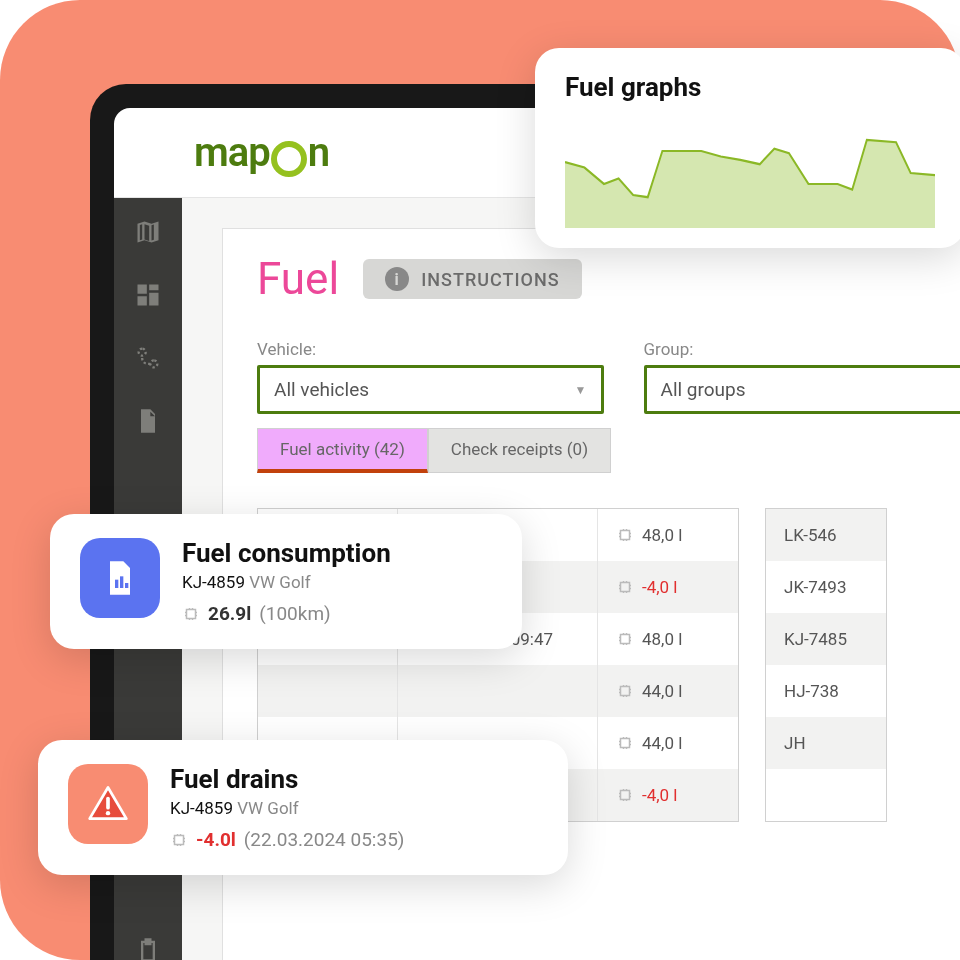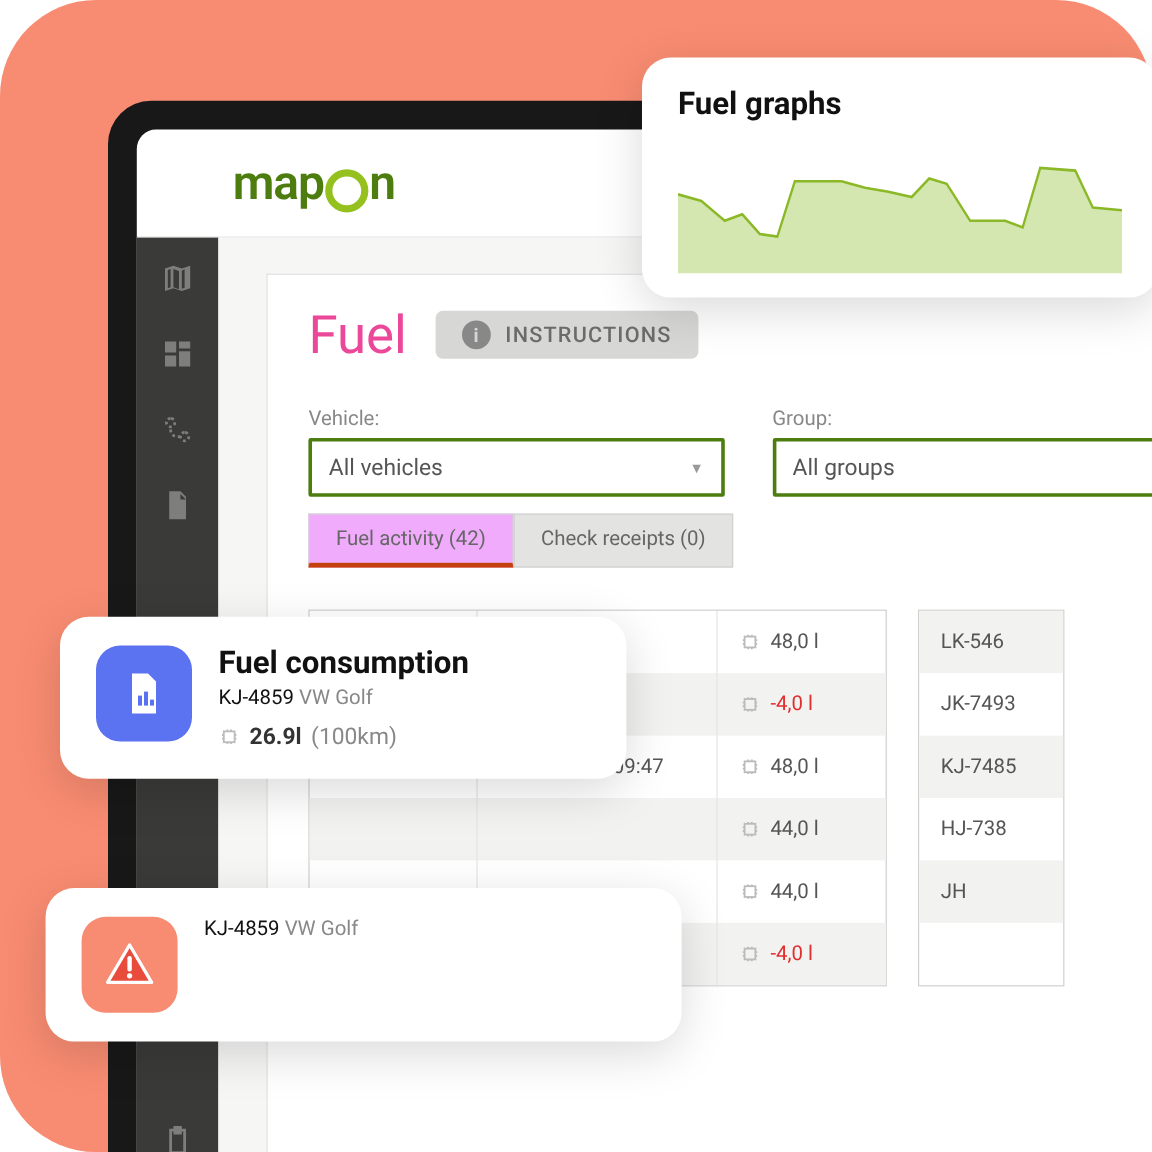--- a/index.html
+++ b/index.html
@@ -377,18 +377,27 @@
 
 <div class="card info-card drains-card">
   <div class="badge red">
     <svg width="44" height="44" viewBox="0 0 24 24">
       <path d="M12 3 2 20h20L12 3Z" fill="#e74c3c" stroke="#fff" stroke-width="1.5" stroke-linejoin="round"></path>
       <path d="M12 9v5" stroke="#fff" stroke-width="2" stroke-linecap="round"></path>
       <circle cx="12" cy="17" r="1.2" fill="#fff"></circle>
     </svg>
   </div>
   <div>
+    <h3>Fuel drains</h3>
     <div class="sub">
       <span>KJ-4859</span>
       <span class="model">VW Golf</span>
     </div>
+    <div class="metric">
+      <svg class="chip-icon" viewBox="0 0 24 24" fill="none" stroke="currentColor" stroke-width="2">
+          <rect x="6" y="6" width="12" height="12"></rect>
+          <path d="M4 10h2M4 14h2M18 10h2M18 14h2M10 4v2M14 4v2M10 18v2M14 18v2"></path>
+        </svg>
+      <span class="val neg">-4.0l</span>
+      <span>(22.03.2024 05:35)</span>
+    </div>
   </div>
 </div>
 
 </body></html>

